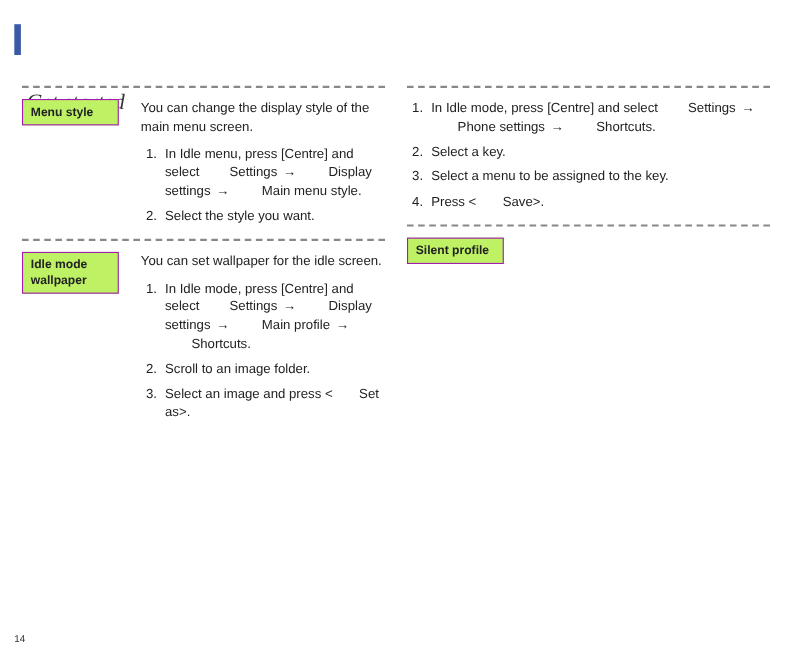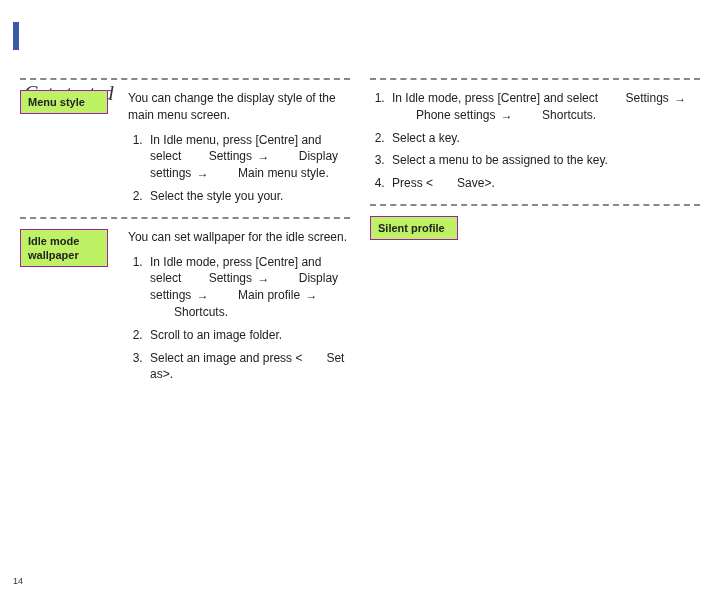--- a/index.html
+++ b/index.html
@@ -101,21 +101,21 @@
 <div class="page-number">14</div>
 
 <div class="columns">
   <div class="col" id="col-left">
       <div class="section">
         <div class="label-box">Menu style</div>
         <div class="body-text">
           <p>You can change the display style of the main menu screen.</p>
           <ol>
             <li>In Idle menu, press [Centre] and select <span><span class="strong">Settings</span><span class="arrow-sep"> → </span><span class="strong">Display settings</span><span class="arrow-sep"> → </span><span class="strong">Main menu style</span></span>.</li>
-            <li>Select the style you your.</li>
+            <li>Select the style you want.</li>
           </ol>
         </div>
       </div>
       <div class="section">
         <div class="label-box">Idle mode wallpaper</div>
         <div class="body-text">
           <p>You can set wallpaper for the idle screen.</p>
           <ol>
             <li>In Idle mode, press [Centre] and select <span><span class="strong">Settings</span><span class="arrow-sep"> → </span><span class="strong">Display settings</span><span class="arrow-sep"> → </span><span class="strong">Main profile</span><span class="arrow-sep"> → </span><span class="strong">Shortcuts</span></span>.</li>
             <li>Scroll to an image folder.</li>

